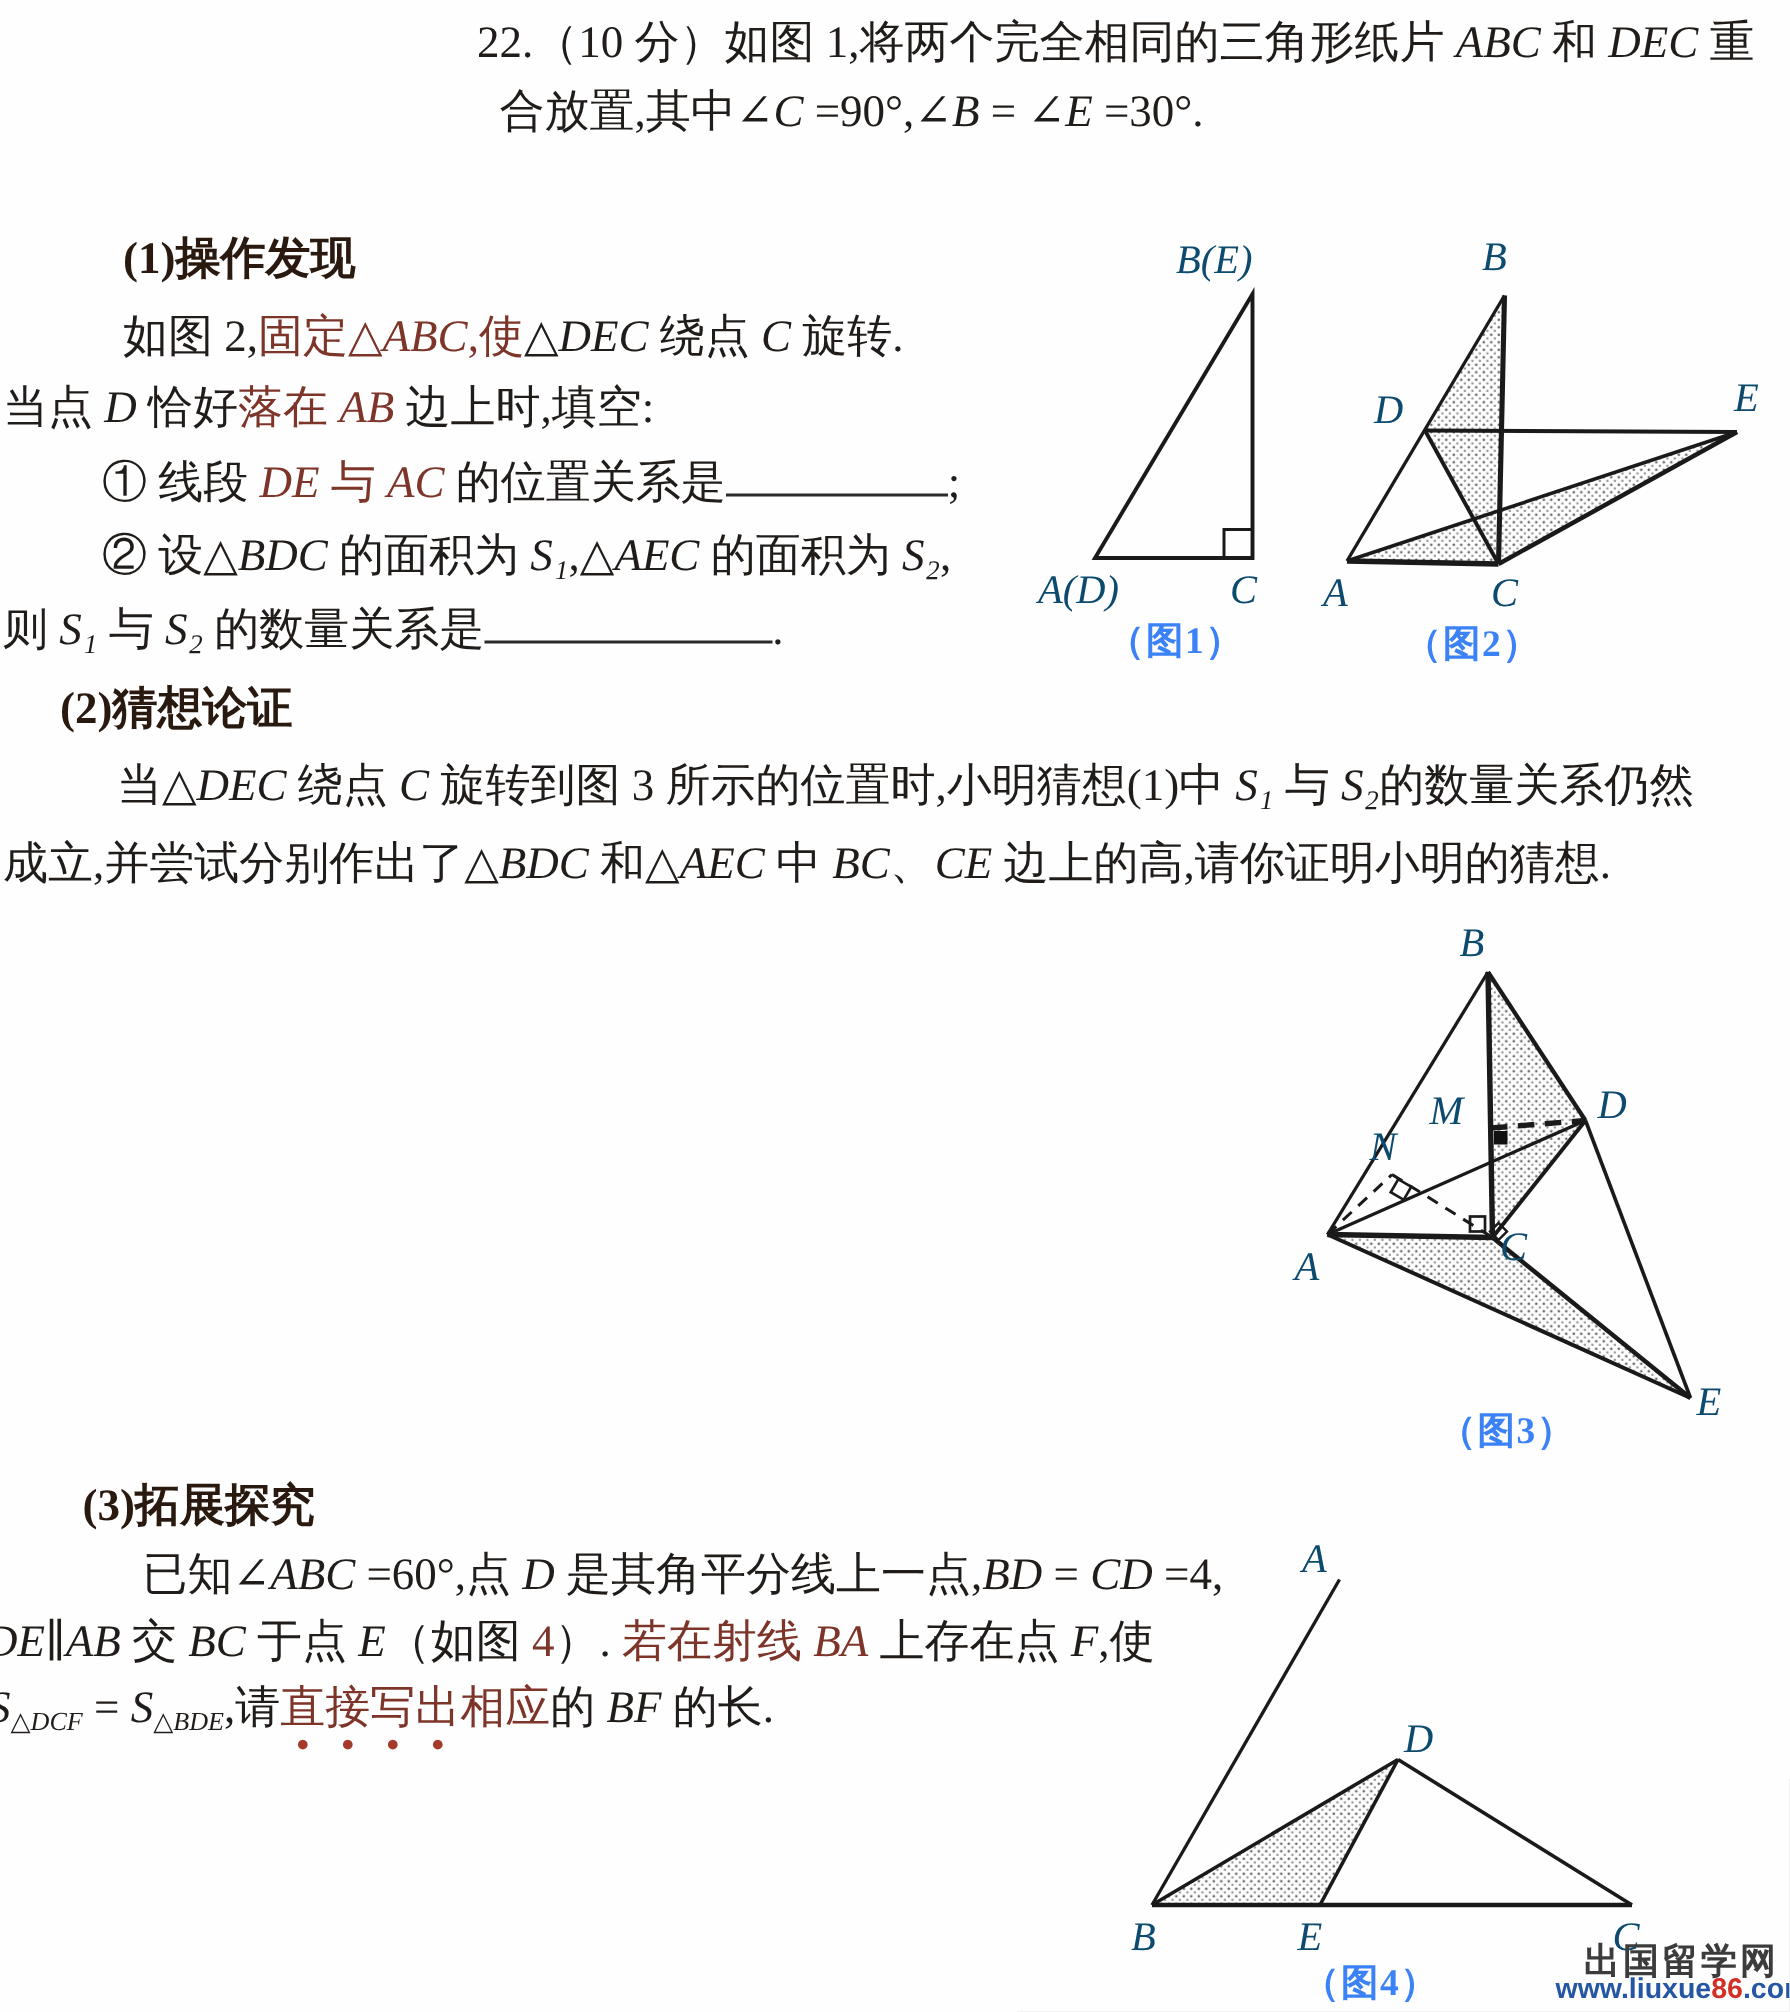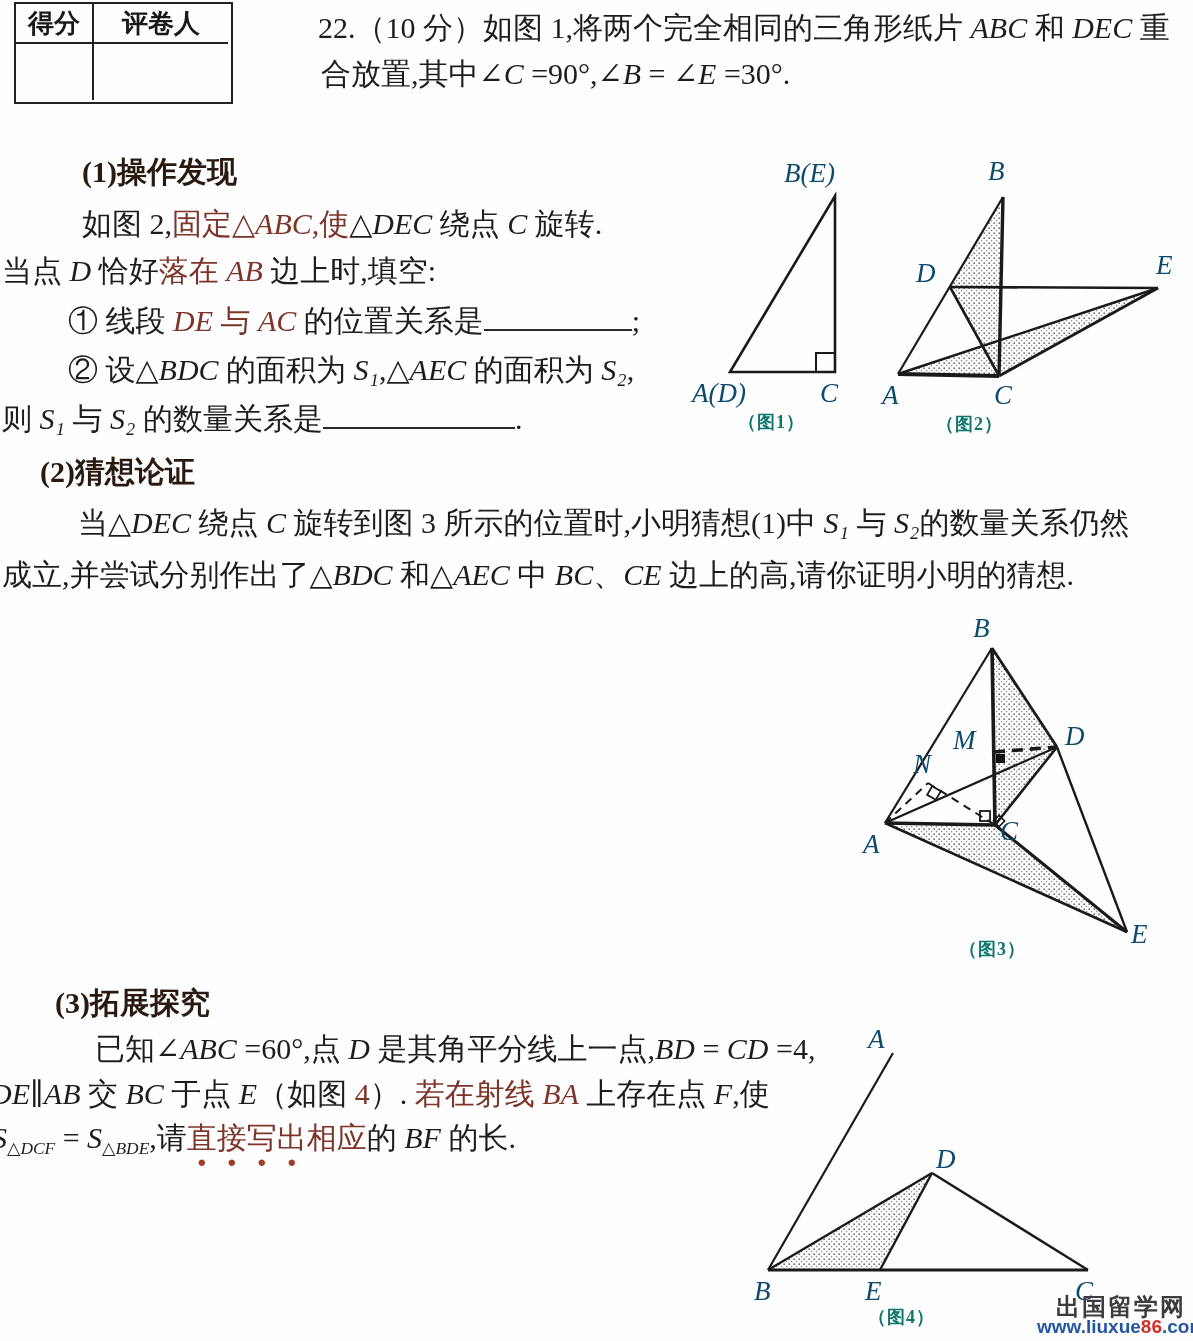--- a/index.html
+++ b/index.html
@@ -22,43 +22,37 @@
   #score-table .cell{position:absolute;box-sizing:border-box;font-size:26px;font-weight:600;
     display:flex;align-items:center;justify-content:center;color:#1c1815;}
   .c-tl{left:0;top:0;width:78px;height:40px;border-right:2.5px solid #222;border-bottom:2.5px solid #222;}
   .c-tr{left:78px;top:0;width:134px;height:40px;border-bottom:2.5px solid #222;}
   .c-bl{left:0;top:40px;width:78px;height:56px;border-right:2.5px solid #222;}
   .c-br{left:78px;top:40px;width:134px;height:56px;}
   
   .fig{position:absolute;}
   .fig svg{position:absolute;left:0;top:0;}
   .fig-label{position:absolute;font-style:italic;font-size:27px;color:#0c4a6e;white-space:nowrap;}
-  .fig-caption{position:absolute;font-size:18px;font-weight:600;color:#0f766e;letter-spacing:1px;white-space:nowrap;}
+  .fig-caption{position:absolute;font-size:25px;font-weight:600;color:#3b82f6;letter-spacing:1px;white-space:nowrap;}
   
   .wm-name{position:absolute;left:1056px;top:1291px;font-size:24px;font-weight:bold;
     color:#3c3c3c;letter-spacing:2px;font-family:"Liberation Sans","DejaVu Sans",sans-serif;}
   .wm-url{position:absolute;left:1037px;top:1316px;font-size:19px;font-weight:bold;white-space:nowrap;
     font-family:"Liberation Sans","DejaVu Sans",sans-serif;}
   .wm-blue{color:#2456a4;} .wm-red{color:#d22f27;}
   i{font-style:italic;}
 </style>
 </head>
 <body>
 
 <div id="page">
 
-  <div id="score-table">
-    <div class="cell c-tl">得分</div>
-    <div class="cell c-tr">评卷人</div>
-    <div class="cell c-bl"></div>
-    <div class="cell c-br"></div>
-  </div>
 
   <div class="line" style="left:318px;top:8px"><span>22.（10 分）如图 1,将两个完全相同的三角形纸片 <i>ABC</i> 和 <i>DEC</i> 重</span></div>
-  <div class="line" style="left:321px;top:54px"><span>合放置,其中∠<i>C</i> =90°,∠<i>B</i> = ∠<i>E</i> =30°.</span></div>
+  <div class="line" style="left:333px;top:54px"><span>合放置,其中∠<i>C</i> =90°,∠<i>B</i> = ∠<i>E</i> =30°.</span></div>
 
   <div class="line heading" style="left:82px;top:152px">(1)操作发现</div>
   <div class="line" style="left:82px;top:204px">
     <span>如图 2,</span><span class="red">固定△<i>ABC</i>,使</span><span>△<i>DEC</i> 绕点 <i>C</i> 旋转.</span>
   </div>
   <div class="line" style="left:2px;top:251px">
     <span>当点 <i>D</i> 恰好</span><span class="red">落在 <i>AB</i> </span><span>边上时,填空:</span>
   </div>
   <div class="line" style="left:68px;top:350px"><span>② 设△<i>BDC</i> 的面积为 <i>S₁</i>,△<i>AEC</i> 的面积为 <i>S₂</i>,</span></div>
   <div class="line" style="left:68px;top:301px">

